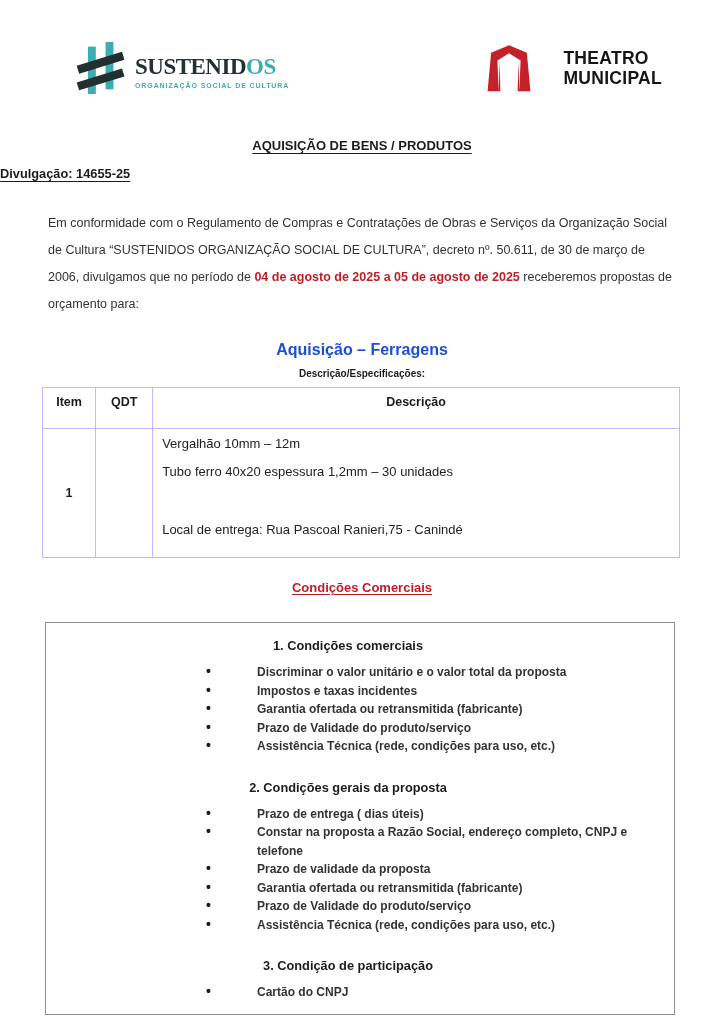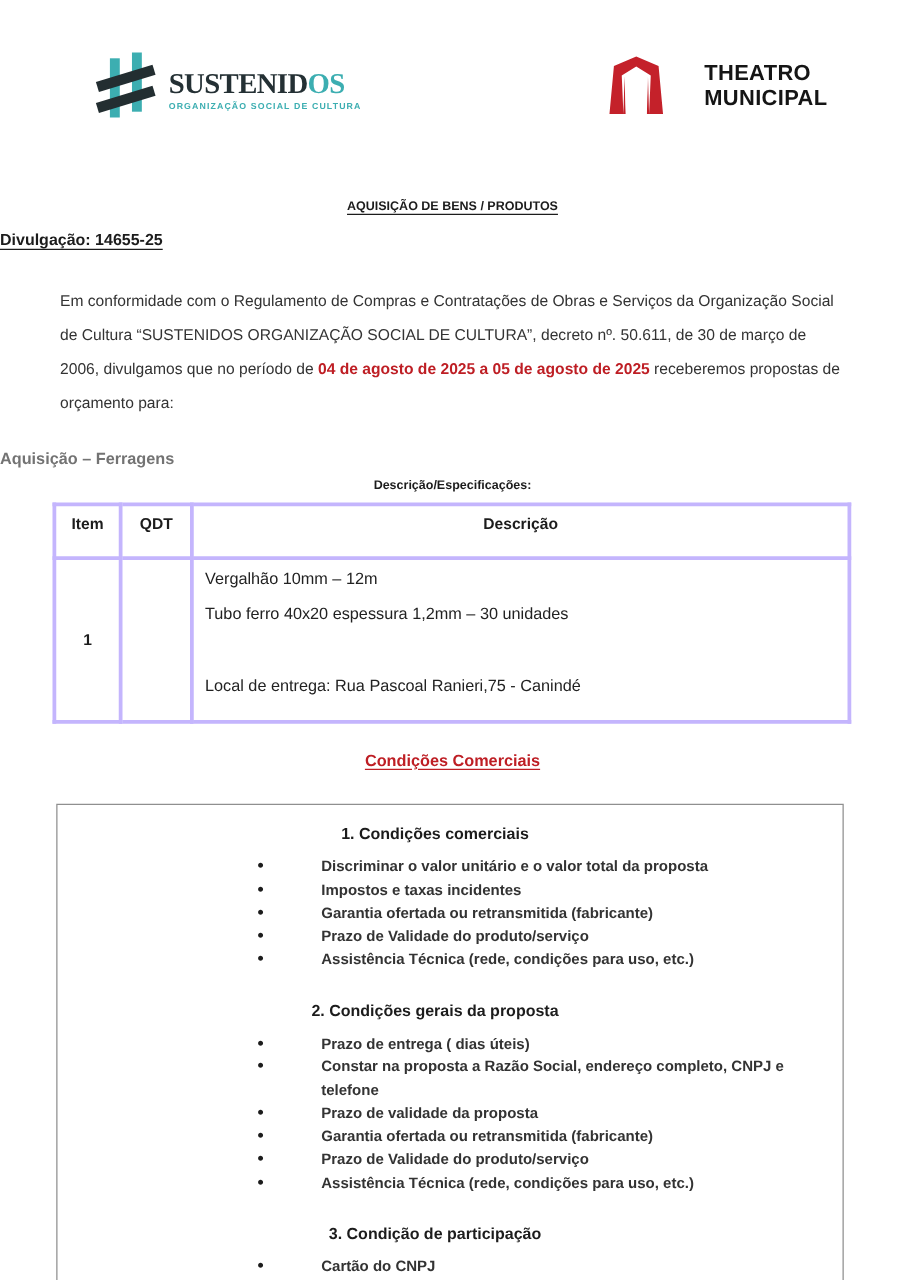--- a/index.html
+++ b/index.html
@@ -10,33 +10,33 @@
   .logos{display:flex;justify-content:space-between;align-items:flex-start;padding:34px 62px 0 74px;}
   .sus-logo{display:flex;align-items:flex-start;gap:9px;}
   .sus-text{margin-top:21px;}
   .sus-name{font-size:23px;font-weight:bold;letter-spacing:-0.5px;line-height:1;color:#243034;font-family:Liberation Serif, serif;}
   .sus-name .teal{color:#3caeb1;}
   .sus-tag{font-size:7px;font-weight:bold;color:#3caeb1;letter-spacing:0.9px;margin-top:4px;}
   .thm-logo{display:flex;align-items:flex-start;gap:29px;margin-top:8px;}
   .thm-text{font-size:17.5px;font-weight:800;letter-spacing:0.3px;line-height:1.12;color:#151515;margin-top:7px;}
 
   
-  .doc-title{margin-top:53px;text-align:center;font-size:10px;font-weight:bold;color:#1c1c1c;text-decoration:underline;text-underline-offset:3px;}
+  .doc-title{margin-top:32px;text-align:center;font-size:13px;font-weight:bold;color:#1c1c1c;text-decoration:underline;text-underline-offset:3px;}
   .doc-sub{margin-top:13px;text-align:left;font-size:12.8px;font-weight:bold;color:#1c1c1c;text-decoration:underline;text-underline-offset:3px;}
 
   
   .intro{margin:29px 48px 0 48px;font-size:12.5px;line-height:27px;color:#333;text-align:left;}
   .intro .hl{color:#be1e24;font-weight:bold;}
 
-  .cat{margin-top:23px;text-align:left;font-size:13px;font-weight:bold;color:#737373;}
+  .cat{margin-top:23px;text-align:center;font-size:16px;font-weight:bold;color:#1d4ed8;}
   .spec{margin-top:9px;text-align:center;font-size:10px;font-weight:bold;color:#1c1c1c;}
 
   
   table{margin:8px 0 0 42px;border-collapse:collapse;width:638px;table-layout:fixed;}
-  th,td{border:3px solid #c4b5fd;padding:0;}
+  th,td{border:1px solid #c4b5fd;padding:0;}
   th{font-size:12.5px;font-weight:bold;color:#1c1c1c;height:33px;text-align:center;vertical-align:top;padding-top:7px;}
   td.item-cell{text-align:center;font-weight:bold;font-size:12.5px;vertical-align:middle;color:#1c1c1c;}
   td.qdt-cell{}
   td.desc-cell{padding:4px 8px 6px 9px;font-size:13px;color:#222;height:118px;vertical-align:top;}
   .desc-l1{margin-top:3px;}
   .desc-l2{margin-top:13px;}
   .desc-l3{margin-top:43px;}
 
   .cc{margin-top:22px;text-align:center;font-size:13px;font-weight:bold;color:#be1e24;text-decoration:underline;text-underline-offset:2px;}
 

